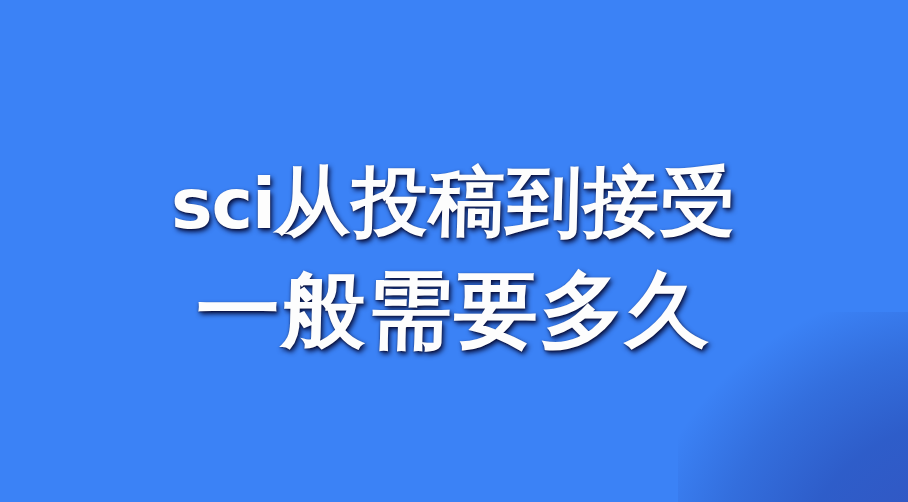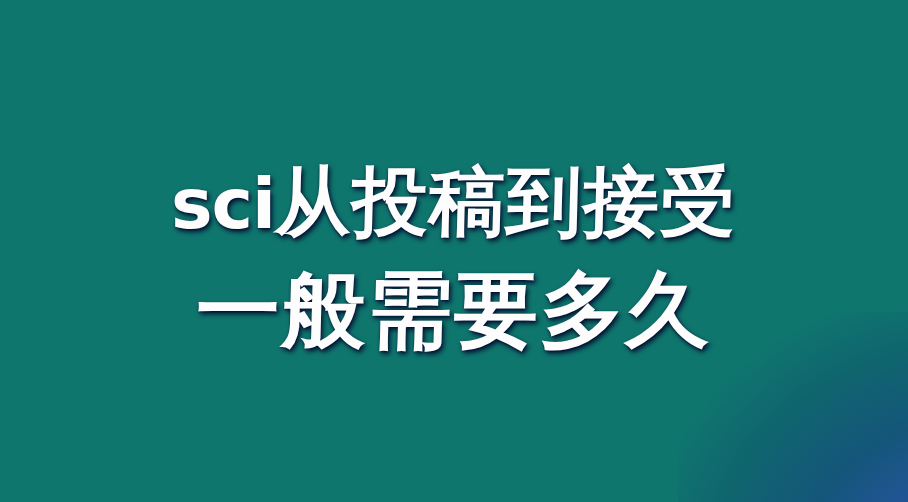--- a/index.html
+++ b/index.html
@@ -11,21 +11,21 @@
     width: 908px;
     height: 502px;
     overflow: hidden;
     font-family: "Liberation Sans", sans-serif;
   }
 
   #poster {
     position: relative;
     width: 908px;
     height: 502px;
-    background-color: #0f766e;
+    background-color: #3b82f6;
     overflow: hidden;
   }
 
   
   #corner-glow {
     position: absolute;
     right: -70px;
     bottom: -70px;
     width: 300px;
     height: 260px;

